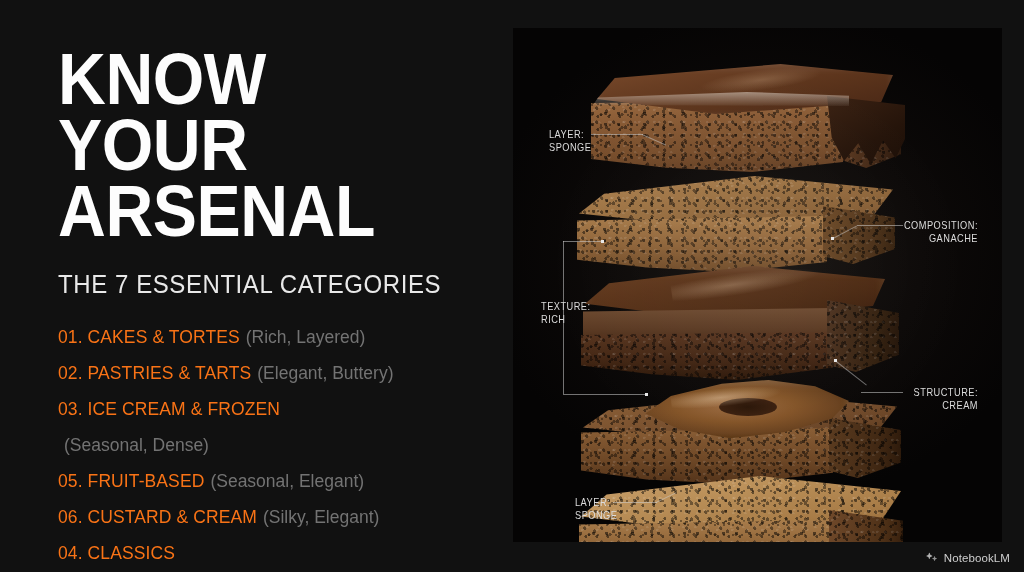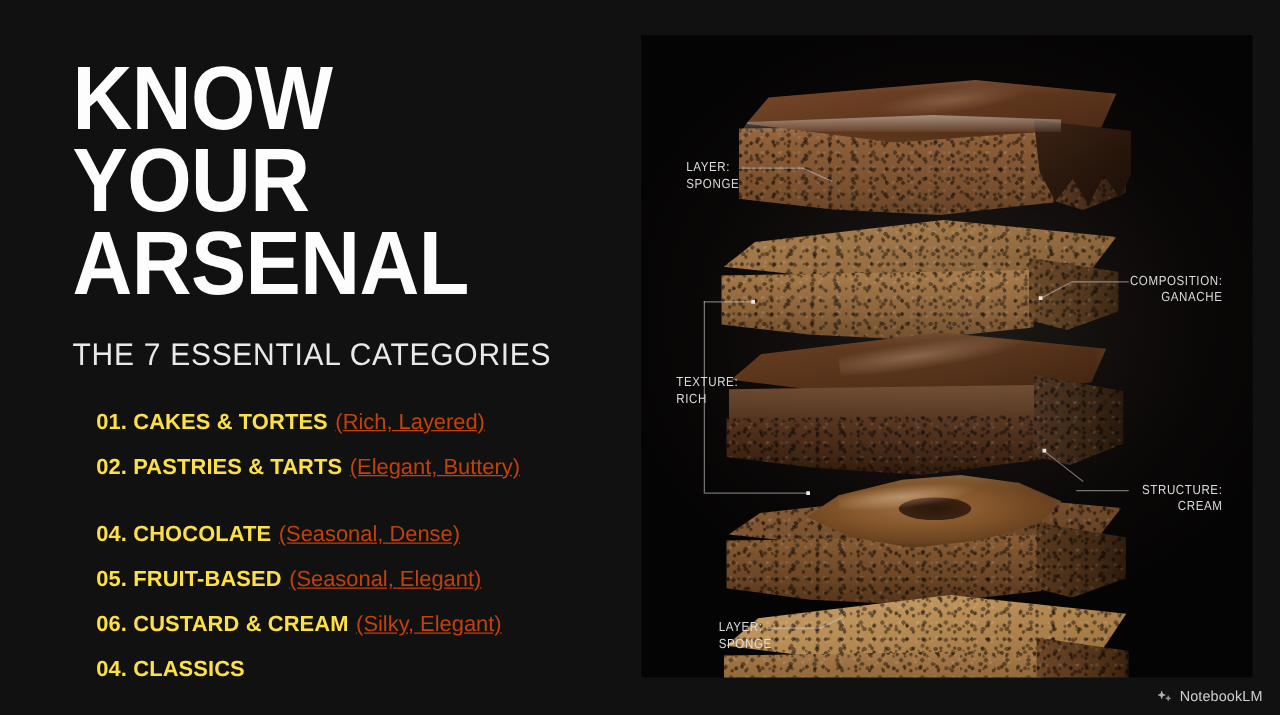--- a/index.html
+++ b/index.html
@@ -38,22 +38,22 @@
   }
 
   .cat-list { margin-top:30px; }
   .cat-row {
     display:flex; align-items:baseline;
     font-size:17.5px;
     line-height:1;
     margin-bottom:18.5px;
     white-space:nowrap;
   }
-  .cat-main { font-weight:bold; color:#fde047; letter-spacing:0.1px;margin-left:19px; }
-  .cat-desc { color:#c2410c; margin-left:6px; font-weight:normal;text-decoration:underline; }
+  .cat-main { font-weight:normal; color:#f97316; letter-spacing:0.1px; }
+  .cat-desc { color:#737373; margin-left:6px; font-weight:normal; }
 
   
   .photo-panel {
     position:absolute; left:513px; top:28px;
     width:489px; height:514px;
     background:
       radial-gradient(ellipse 58% 48% at 52% 44%, #171310 0%, #0c0908 55%, #050404 100%);
     overflow:hidden;
   }
   .panel-vignette {
@@ -262,23 +262,23 @@
     <div class="cat-list">
       <div class="cat-row">
         <span class="cat-main">01. CAKES &amp; TORTES</span>
         <span class="cat-desc">(Rich, Layered)</span>
       </div>
       <div class="cat-row">
         <span class="cat-main">02. PASTRIES &amp; TARTS</span>
         <span class="cat-desc">(Elegant, Buttery)</span>
       </div>
       <div class="cat-row">
-      </div>
-      <div class="cat-row">
-        <span class="cat-main">04. CHOCOLATE</span>
+        <span class="cat-main">03. ICE CREAM &amp; FROZEN</span>
+      </div>
+      <div class="cat-row">
         <span class="cat-desc">(Seasonal, Dense)</span>
       </div>
       <div class="cat-row">
         <span class="cat-main">05. FRUIT-BASED</span>
         <span class="cat-desc">(Seasonal, Elegant)</span>
       </div>
       <div class="cat-row">
         <span class="cat-main">06. CUSTARD &amp; CREAM</span>
         <span class="cat-desc">(Silky, Elegant)</span>
       </div>

